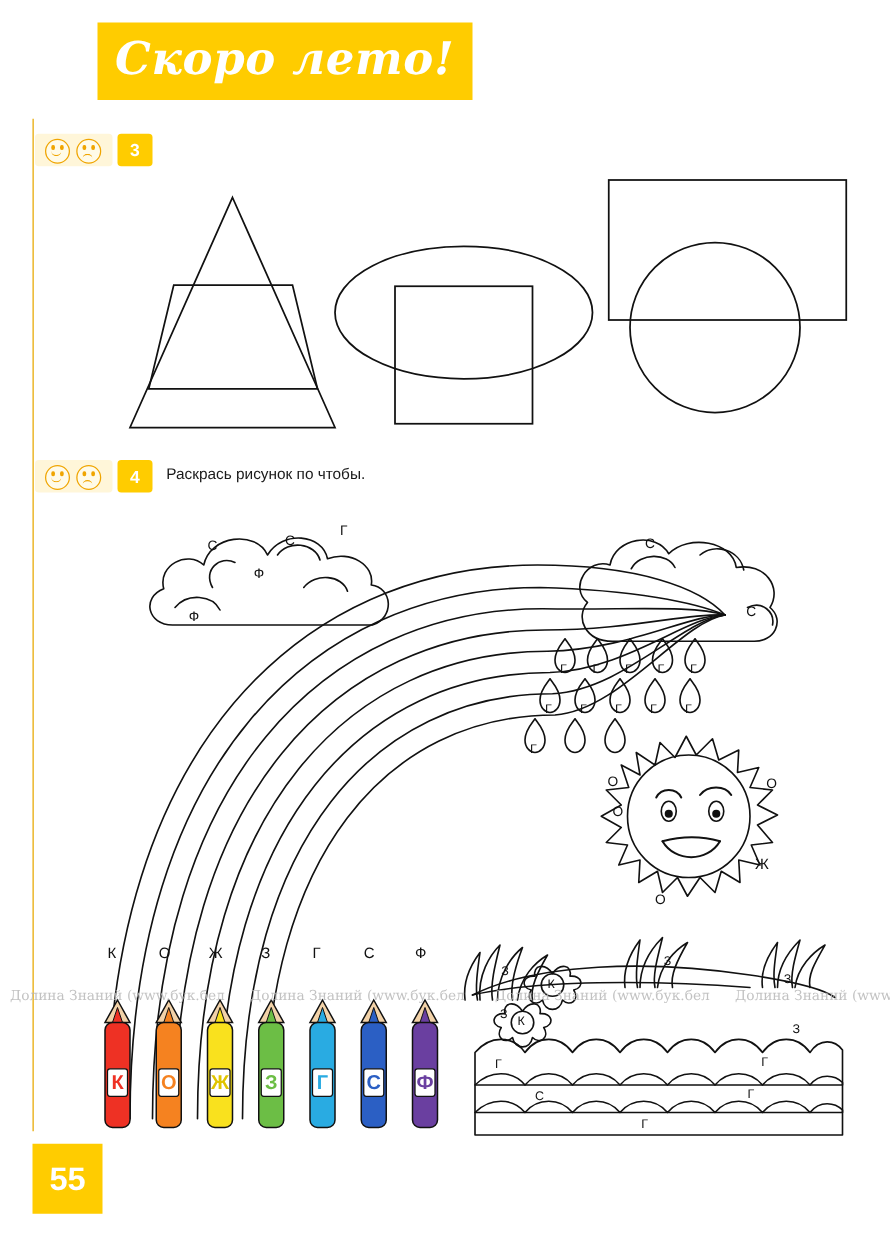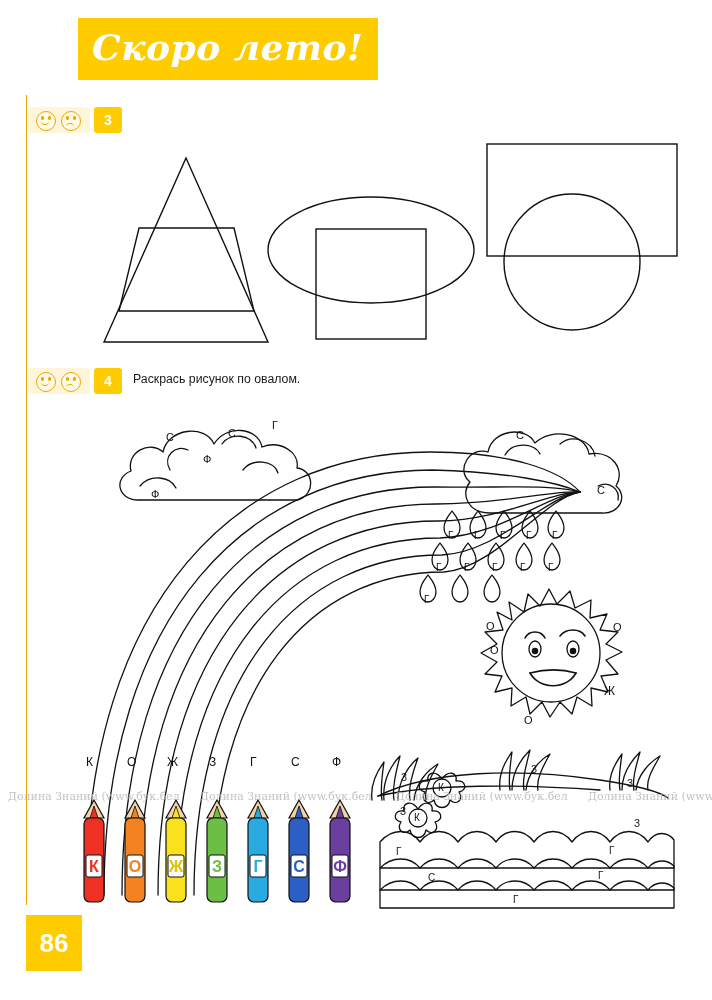--- a/index.html
+++ b/index.html
@@ -155,21 +155,21 @@
 <body>
 
 <div class="page">
 
   <div class="header-band"></div>
   <div class="header-title">Скоро лето!</div>
 
   <div class="left-rule"></div>
 
   <div class="page-num-band"></div>
-  <div class="page-num">86</div>
+  <div class="page-num">55</div>
 
   <div class="smiley-box" style="left:28px; top:107px;">
     <div class="smiley happy">
       <div class="eye l"></div>
         <div class="eye r"></div>
         <div class="mouth"></div>
     </div>
     <div class="smiley sad">
       <div class="eye l"></div>
         <div class="eye r"></div>
@@ -198,21 +198,21 @@
         <div class="eye r"></div>
         <div class="mouth"></div>
     </div>
     <div class="smiley sad">
       <div class="eye l"></div>
         <div class="eye r"></div>
         <div class="mouth"></div>
     </div>
   </div>
   <div class="num-box" style="left:94px; top:368px;">4</div>
-  <div class="task-text" style="left:133px; top:371px; width:560px;">Раскрась рисунок по овалом.</div>
+  <div class="task-text" style="left:133px; top:371px; width:560px;">Раскрась рисунок по чтобы.</div>
 
   <svg class="art" width="712" height="1000" viewBox="0 0 712 1000" style="pointer-events:none;">
     <g fill="none" stroke="#111" stroke-width="1.3" stroke-linejoin="round" stroke-linecap="round">
 
       <path d="M138 500 C118 500 113 478 131 471 C126 452 150 440 163 452
                C168 428 205 424 214 444 C226 424 258 427 262 447
                C280 440 300 452 297 468 C314 470 316 494 298 500 Z"></path>
       <path d="M170 470 C162 456 176 444 188 450"></path>
       <path d="M222 444 C230 432 252 434 256 448"></path>
       <path d="M243 470 C252 458 274 460 278 473"></path>

